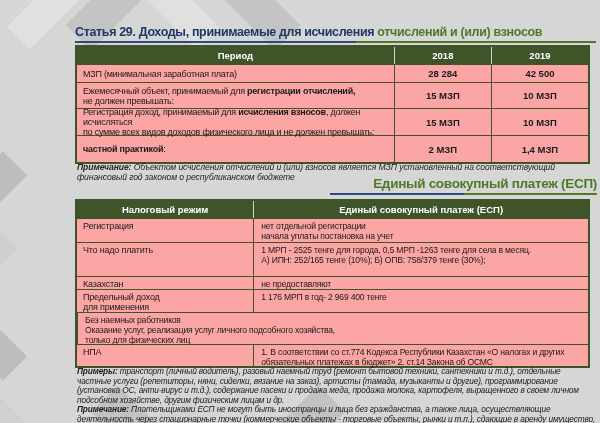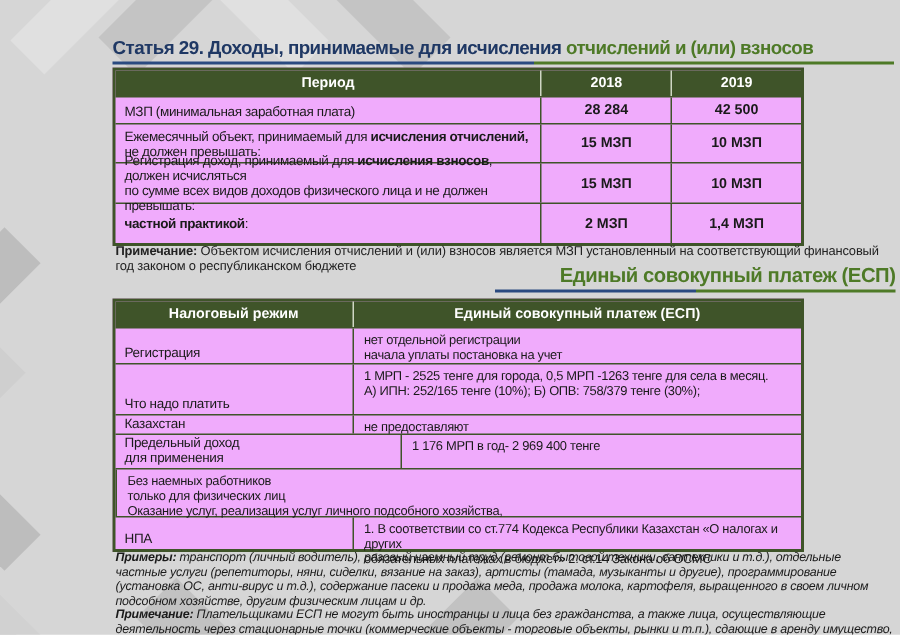--- a/index.html
+++ b/index.html
@@ -27,52 +27,52 @@
   .title-rule{position:absolute; z-index:2; left:75px; top:41px; width:521px; height:2px; display:flex;}
   .rule-navy{width:54%; background:var(--ruleblue,#2a4a80);}
   .rule-green{flex:1; background:var(--green,#4e7a27);}
   .sec2-title{
     position:absolute; z-index:2; right:3px; top:176px; width:300px; text-align:right;
     font-size:13.5px; font-weight:bold; letter-spacing:-0.3px; color:var(--green,#4e7a27); white-space:nowrap;
   }
   .sec2-rule{position:absolute; z-index:2; left:330px; top:193px; width:267px; height:2px; display:flex;}
   .sec2-rule .rule-navy{width:50%;}
   
-  .tbl{position:absolute; z-index:2; left:75px; width:461px; background:#f0abfc;
+  .tbl{position:absolute; z-index:2; left:75px; width:515px; background:#fca5a5;
        border:2px solid var(--tgreen,#3f5429); box-sizing:border-box;}
   .trow{display:flex; border-top:1px solid var(--tgreen,#3f5429); box-sizing:border-box;}
   .trow:first-child{border-top:none;}
   .thead{background:var(--tgreen,#3f5429); color:#fff; font-weight:bold; font-size:9.5px;}
   .thead .hcell{display:flex; align-items:center; justify-content:center; box-sizing:border-box;}
   .thead .hcell + .hcell{border-left:1px solid #cfd6c4;}
   .ln{line-height:10px;}
   .b{font-weight:bold;}
   
   .t1{top:45px;}
   .t1 .c-label{flex:0 0 62%; box-sizing:border-box; padding:2px 6px; display:flex; flex-direction:column; justify-content:center;
                font-size:9px; letter-spacing:-0.25px;}
   .t1 .c-val{flex:0 0 19%; box-sizing:border-box; border-left:1px solid var(--tgreen,#3f5429);
              display:flex; align-items:center; justify-content:center; font-size:9.5px; font-weight:bold;}
   .t1 .thead-cell-period{flex:0 0 62%;}
   .t1 .thead-cell-year{flex:0 0 19%;}
   .h17{height:17px;} .h18{height:18px;} .h26{height:26px;} .h27{height:27px;}
   
   .note1{
     position:absolute; z-index:2; left:77px; top:162px; width:519px;
-    font-size:8.6px; line-height:10px; letter-spacing:-0.1px; color:#222;
+    font-size:8.6px; font-style:italic; line-height:10px; letter-spacing:-0.1px; color:#222;
   }
   
   .t2{top:199px;}
-  .t2 .c-label{flex:0 0 34.5%; box-sizing:border-box; padding:2px 6px; display:flex; flex-direction:column; justify-content:flex-end;
+  .t2 .c-label{flex:0 0 34.5%; box-sizing:border-box; padding:2px 6px; display:flex; flex-direction:column; justify-content:flex-start;
                font-size:9px; letter-spacing:-0.2px;}
   .t2 .c-val{flex:1; box-sizing:border-box; border-left:1px solid var(--tgreen,#3f5429); padding:2px 7px;
              display:flex; flex-direction:column; justify-content:flex-start; font-size:8.6px; letter-spacing:-0.2px;}
   .t2 .thead-cell-mode{flex:0 0 34.5%;}
   .t2 .thead-cell-esp{flex:1;}
-  .rh24{height:24px;} .rh34{height:34px;} .rh13{height:13px;} .rh23{height:23px;gap:32px;} .rh32{height:32px;} .rh22{height:22px;}
+  .rh24{height:24px;} .rh34{height:34px;} .rh13{height:13px;} .rh23{height:23px;} .rh32{height:32px;} .rh22{height:22px;}
   
   .footnotes{
     position:absolute; z-index:2; left:77px; top:367px; width:519px;
     font-size:8.3px; font-style:italic; line-height:9.6px; letter-spacing:-0.15px; color:#1a1a1a;
   }
 </style>
 </head>
 <body>
 
 <div class="stage">
@@ -103,21 +103,21 @@
       <div class="c-label">
         <div class="ln"><span>МЗП (минимальная заработная плата)</span></div>
       </div>
       <div class="c-val">28 284</div>
       <div class="c-val">42 500</div>
     </div>
 
     <div class="trow h26">
       <div class="c-label">
         <div class="ln">
-          <span>Ежемесячный объект, принимаемый для </span><span class="b">исчисления отчислений,</span>
+          <span>Ежемесячный объект, принимаемый для </span><span class="b">регистрации отчислений,</span>
         </div>
         <div class="ln"><span>не должен превышать:</span></div>
       </div>
       <div class="c-val">15 МЗП</div>
       <div class="c-val">10 МЗП</div>
     </div>
 
     <div class="trow h27">
       <div class="c-label">
         <div class="ln">
@@ -191,22 +191,22 @@
         <div class="ln">для применения</div>
       </div>
       <div class="c-val">
         <div class="ln">1 176 МРП в год- 2 969 400 тенге</div>
       </div>
     </div>
 
     <div class="trow rh32">
       <div class="c-val">
         <div class="ln">Без наемных работников</div>
+        <div class="ln">Оказание услуг, реализация услуг личного подсобного хозяйства,</div>
         <div class="ln">только для физических лиц</div>
-        <div class="ln">Оказание услуг, реализация услуг личного подсобного хозяйства,</div>
       </div>
     </div>
 
     <div class="trow rh22">
       <div class="c-label">
         <div class="ln">НПА</div>
       </div>
       <div class="c-val">
         <div class="ln">1. В соответствии со ст.774 Кодекса Республики Казахстан «О налогах и других</div>
         <div class="ln">обязательных платежах в бюджет» 2. ст.14 Закона об ОСМС</div>

